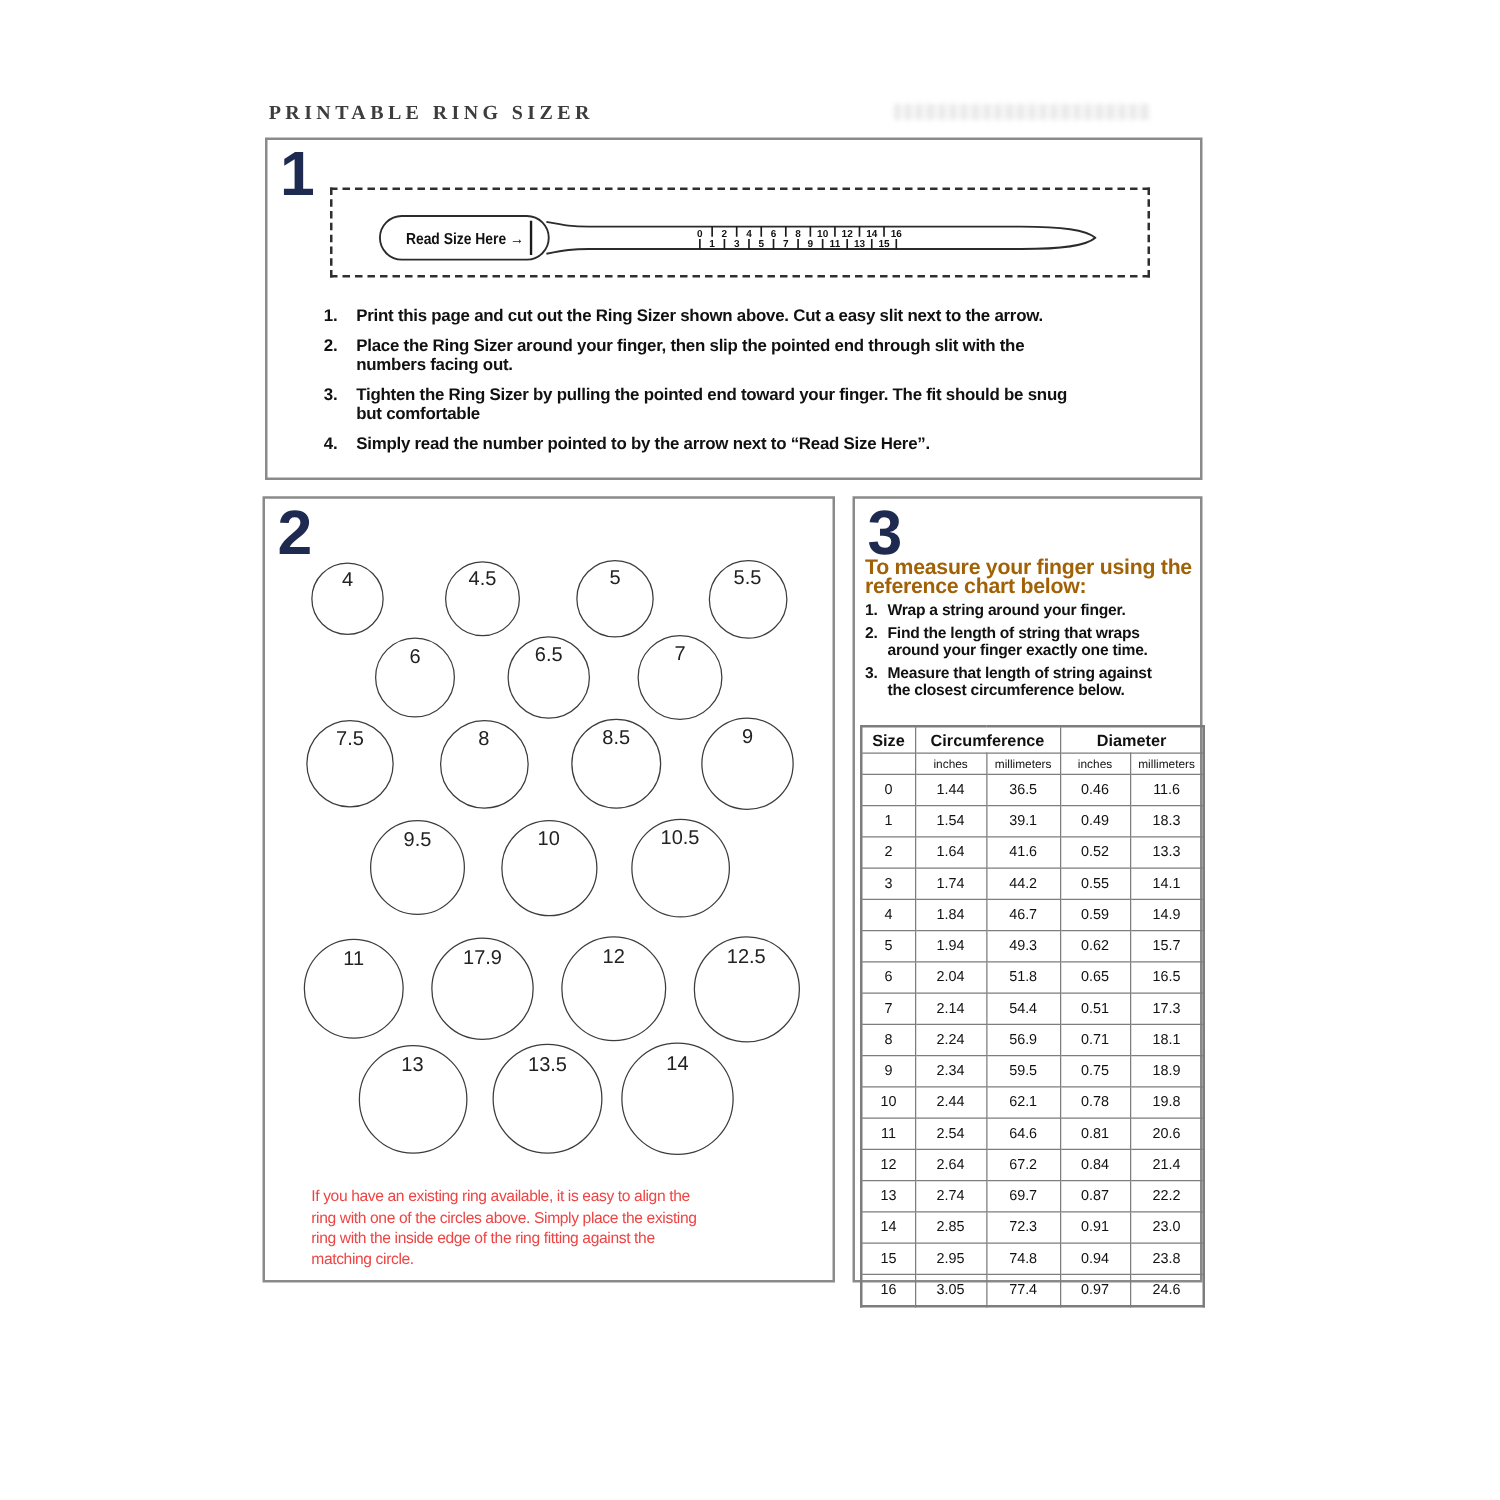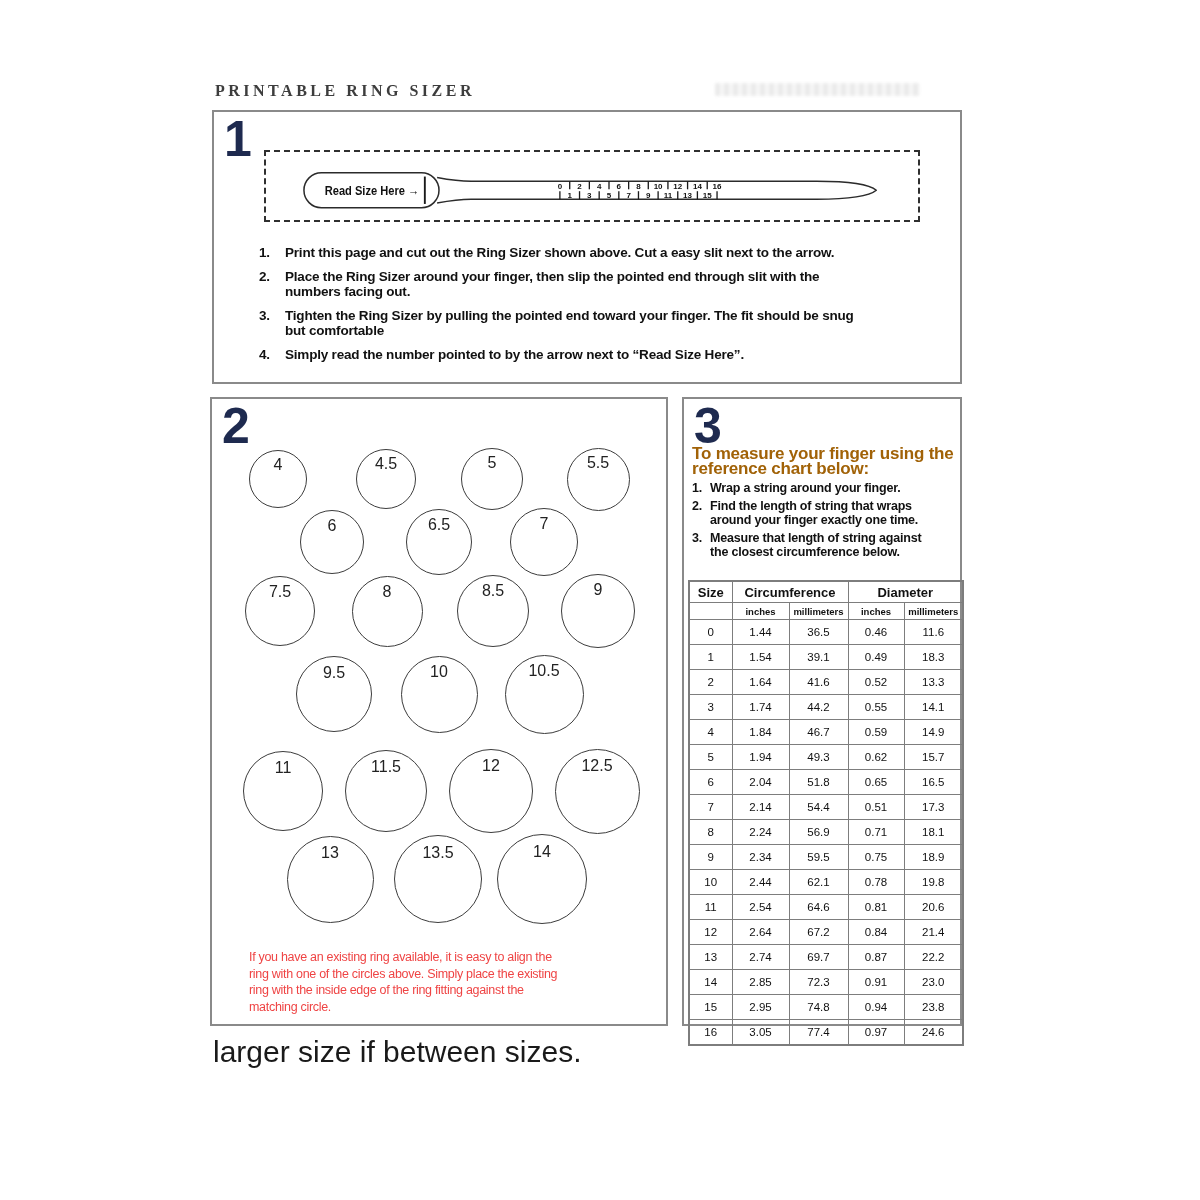--- a/index.html
+++ b/index.html
@@ -49,21 +49,21 @@
             letter-spacing:-0.2px;line-height:14.5px;color:#a16207;}
   .s3-steps{position:absolute;left:8px;top:82px;width:268px;}
   .s3-steps .n-item{font-size:12.5px;letter-spacing:-0.2px;line-height:14.5px;margin-bottom:3px;}
   .s3-steps .n-num{width:18px;flex:0 0 18px;}
 
   .size-table{position:absolute;left:4px;top:181px;width:274px;border-collapse:collapse;
               table-layout:fixed;border:2px solid #7d7d7d;}
   .size-table th,.size-table td{border:1px solid #7d7d7d;text-align:center;vertical-align:middle;
               padding:0;overflow:hidden;white-space:nowrap;}
   .size-table .grp{height:20px;font-size:13px;font-weight:700;color:#111;}
-  .size-table .sub{height:16px;font-size:9.5px;font-weight:700;color:#111;margin-top:42px;}
+  .size-table .sub{height:16px;font-size:9.5px;font-weight:400;color:#111;margin-top:42px;}
   .size-table td{height:24px;font-size:11.5px;font-weight:400;color:#111;}
 
   .caption{position:absolute;left:213px;top:1032px;font-size:30px;line-height:39px;
            color:#1a1a1a;letter-spacing:0;}
   .caption div{white-space:pre;}
 </style>
 </head>
 <body>
 
 <div class="page">
@@ -192,21 +192,21 @@
         <div class="ring-circle" style="left: 188.5px; top: 256.5px; width: 77px; height: 77px;">
           <span class="ring-label">10</span>
         </div>
         <div class="ring-circle" style="left: 292.5px; top: 255.5px; width: 79px; height: 79px;">
           <span class="ring-label">10.5</span>
         </div>
         <div class="ring-circle" style="left: 31px; top: 352px; width: 80px; height: 80px;">
           <span class="ring-label">11</span>
         </div>
         <div class="ring-circle" style="left: 133px; top: 351px; width: 82px; height: 82px;">
-          <span class="ring-label">11.5</span>
+          <span class="ring-label">17.9</span>
         </div>
         <div class="ring-circle" style="left: 237px; top: 350px; width: 84px; height: 84px;">
           <span class="ring-label">12</span>
         </div>
         <div class="ring-circle" style="left: 342.5px; top: 349.5px; width: 85px; height: 85px;">
           <span class="ring-label">12.5</span>
         </div>
         <div class="ring-circle" style="left: 74.5px; top: 436.5px; width: 87px; height: 87px;">
           <span class="ring-label">13</span>
         </div>
@@ -393,15 +393,14 @@
             <td>3.05</td>
             <td>77.4</td>
             <td>0.97</td>
             <td>24.6</td>
           </tr>
         </tbody>
     </table>
   </section>
 
   <div class="caption">
-      <div>larger size if between sizes.</div>
     </div>
 </div>
 
 </body></html>

